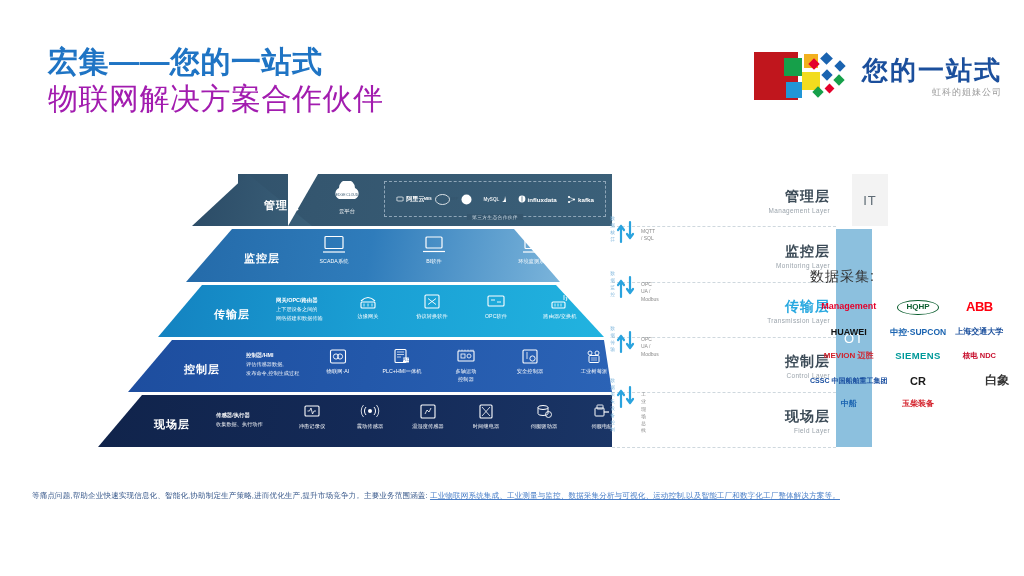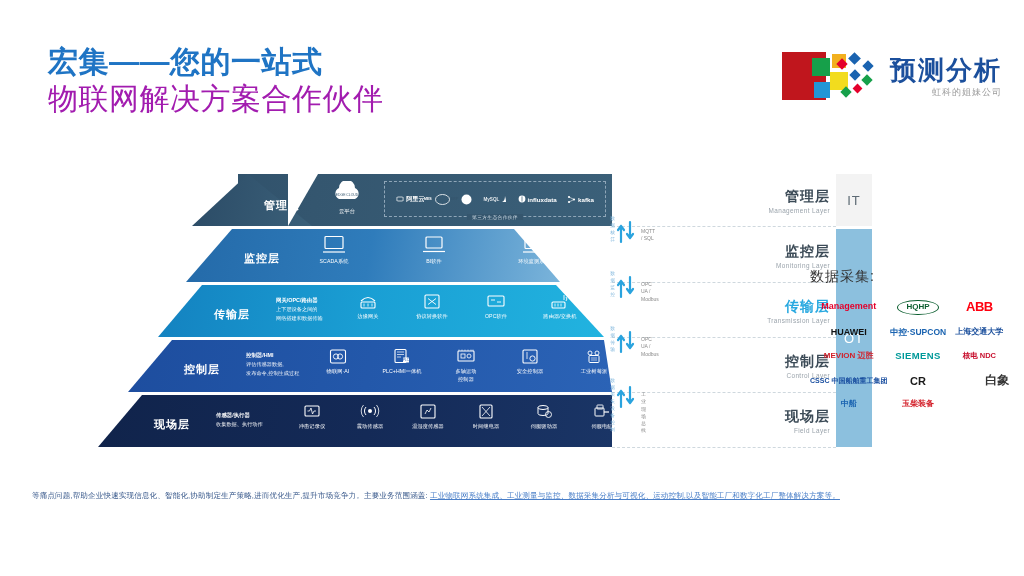--- a/index.html
+++ b/index.html
@@ -67,21 +67,21 @@
   .arr-up-lbl{position:absolute;right:100%;margin-right:1px;text-align:right;font-size:4.8px;color:#7fb6dc;line-height:1.45;white-space:nowrap;}
   .arr-dn-lbl{position:absolute;left:100%;margin-left:3px;font-size:5px;color:#8a8a8a;line-height:1.45;white-space:nowrap;}
 
   
   .namecol{position:absolute;left:658px;width:106px;height:100%;}
   .lname{position:absolute;right:6px;text-align:right;}
   .ln-cn{font-size:14px;font-weight:700;letter-spacing:1px;}
   .ln-en{font-size:6.4px;color:#9aa3ab;letter-spacing:.4px;margin-top:1px;}
 
   .itot{position:absolute;left:764px;width:36px;}
-  .it-box{position:absolute;left:0;width:36px;background:#f3f3f3;color:#5d6a74;
+  .it-box{position:absolute;left:16px;width:36px;background:#f3f3f3;color:#5d6a74;
     display:flex;align-items:center;justify-content:center;font-size:13px;letter-spacing:1px;}
   .ot-box{position:absolute;left:0;width:36px;background:#8cc0de;color:#ffffff;
     display:flex;align-items:center;justify-content:center;font-size:13px;letter-spacing:1px;}
 
   .hline{position:absolute;left:540px;width:224px;border-top:1px dashed #cfd8de;}
 
   
   .cust{position:absolute;left:810px;top:268px;width:200px;}
   .cust-title{font-size:14px;color:#333;letter-spacing:1px;margin-bottom:14px;}
   .cust-grid{display:grid;grid-template-columns:1fr 1fr 1fr;row-gap:13px;align-items:center;justify-items:center;}
@@ -118,21 +118,21 @@
           <rect x="81" y="28" width="8" height="8" transform="rotate(45 85 32)"></rect>
           <rect x="60" y="40" width="8" height="8" transform="rotate(45 64 44)"></rect>
         </g>
         <g fill="#e4002b">
           <rect x="56" y="12" width="8" height="8" transform="rotate(45 60 16)"></rect>
           <rect x="72" y="37" width="7" height="7" transform="rotate(45 75.5 40.5)"></rect>
         </g>
       </svg>
     </div>
     <div class="logo-text">
-      <div class="logo-cn">预测分析</div>
+      <div class="logo-cn">您的一站式</div>
       <div class="logo-sub">虹科的姐妹公司</div>
     </div>
   </div>
 
   <div class="diagram">
 
     <div class="row t1" style="top:0;height:52px;">
       <div class="left-note" style="top:0;height:52px;">
         <div class="ln-title">云平台/MES/ERP</div>
         <div class="ln-body" style="white-space:pre-line;">多工厂统筹管理、预测分析、

